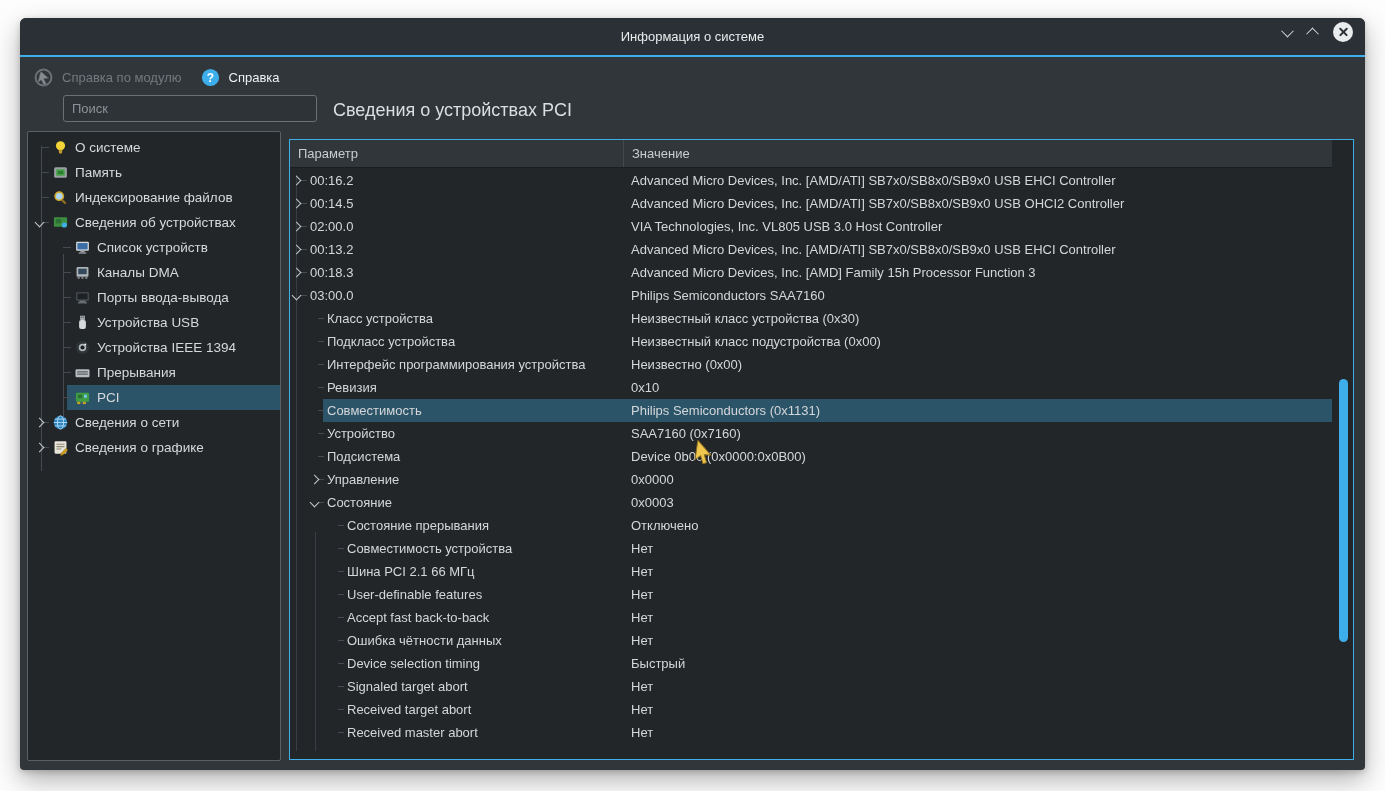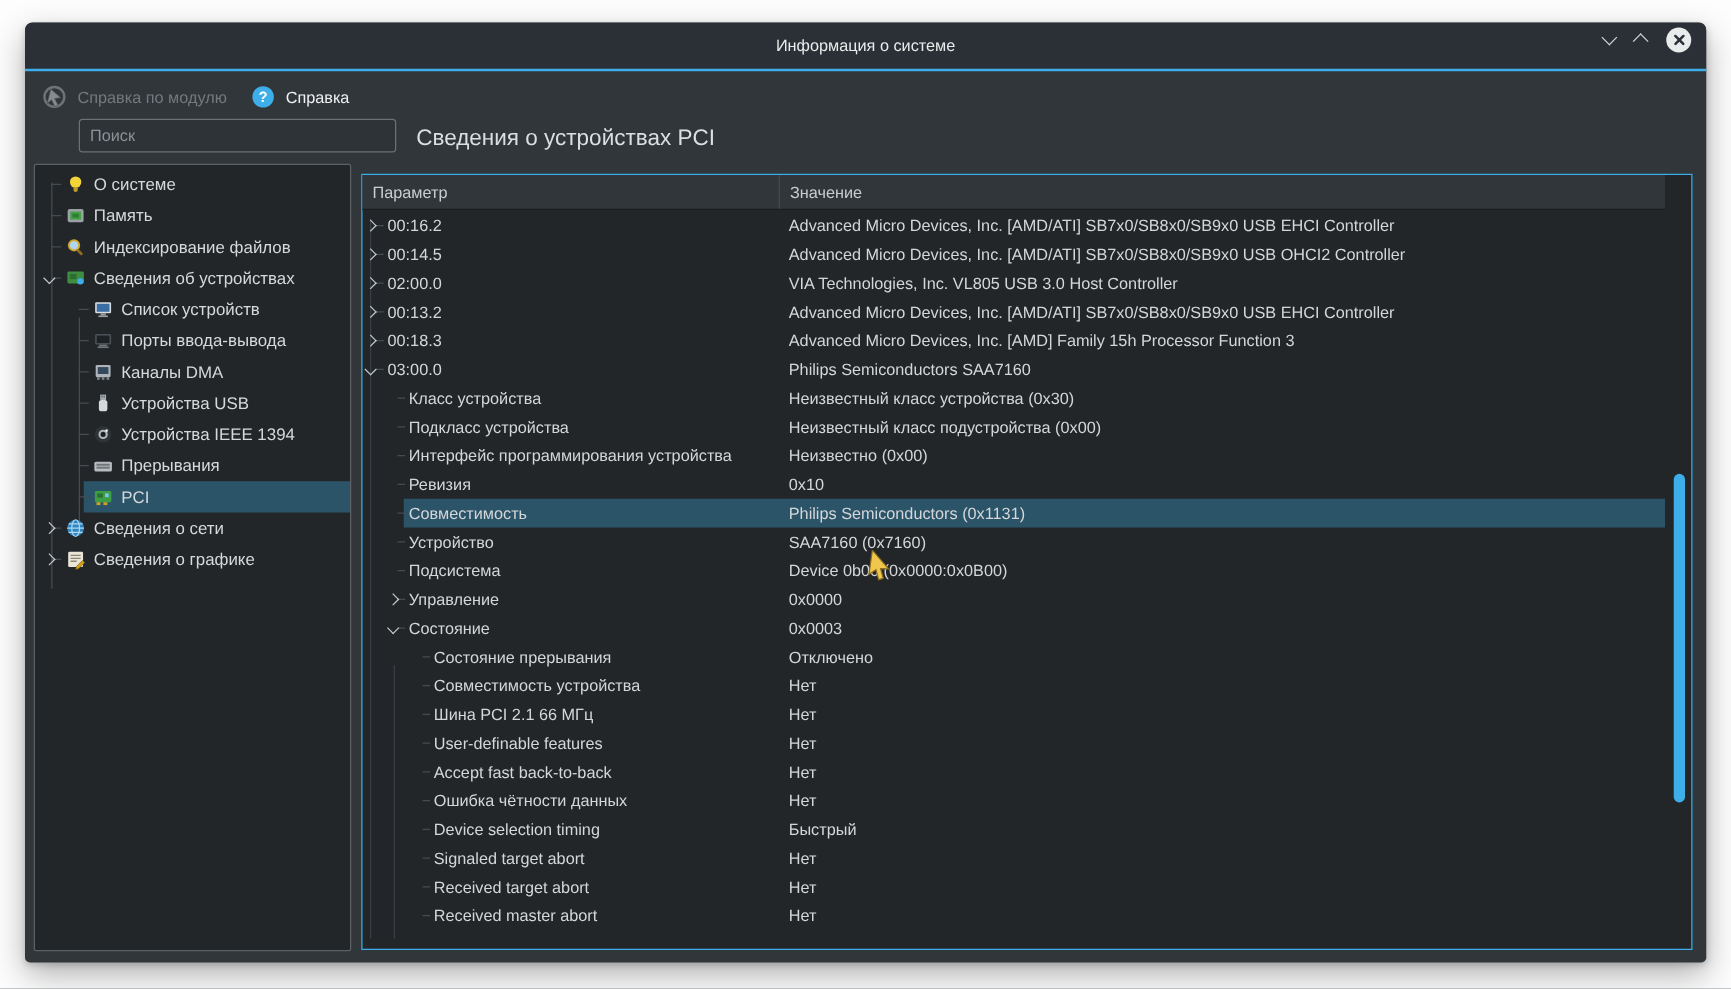--- a/index.html
+++ b/index.html
@@ -209,37 +209,37 @@
               <rect x="2" y="2.6" width="12" height="8.4" rx="1" fill="#d8dcdf"></rect>
               <rect x="3.2" y="3.8" width="9.6" height="6" fill="#3a6ea5"></rect>
               <rect x="6" y="11" width="4" height="1.6" fill="#9aa0a4"></rect>
               <rect x="4.4" y="12.6" width="7.2" height="1.2" fill="#9aa0a4"></rect>
             </svg></span>
           <span class="lbl">Список устройств</span>
         </div>
         <div class="side-item lv1">
           <span class="dash"></span>
           <span class="s-icon"><svg viewBox="0 0 16 16">
-              <rect x="2" y="3" width="12" height="8" rx="1" fill="#4a5055"></rect>
-              <rect x="3.2" y="4.2" width="9.6" height="5.6" fill="#1e2225"></rect>
-              <rect x="5" y="11" width="6" height="1.4" fill="#6f7579"></rect>
-              <rect x="3.8" y="12.4" width="8.4" height="1.2" fill="#6f7579"></rect>
-            </svg></span>
-          <span class="lbl">Порты ввода-вывода</span>
-        </div>
-        <div class="side-item lv1">
-          <span class="dash"></span>
-          <span class="s-icon"><svg viewBox="0 0 16 16">
               <rect x="2.4" y="2.8" width="11.2" height="9.2" rx="1" fill="#aeb4b8"></rect>
               <rect x="4" y="4.4" width="8" height="5.2" fill="#34495e"></rect>
               <rect x="3.4" y="12" width="2" height="2" fill="#7d8488"></rect>
               <rect x="7" y="12" width="2" height="2" fill="#7d8488"></rect>
               <rect x="10.6" y="12" width="2" height="2" fill="#7d8488"></rect>
             </svg></span>
           <span class="lbl">Каналы DMA</span>
+        </div>
+        <div class="side-item lv1">
+          <span class="dash"></span>
+          <span class="s-icon"><svg viewBox="0 0 16 16">
+              <rect x="2" y="3" width="12" height="8" rx="1" fill="#4a5055"></rect>
+              <rect x="3.2" y="4.2" width="9.6" height="5.6" fill="#1e2225"></rect>
+              <rect x="5" y="11" width="6" height="1.4" fill="#6f7579"></rect>
+              <rect x="3.8" y="12.4" width="8.4" height="1.2" fill="#6f7579"></rect>
+            </svg></span>
+          <span class="lbl">Порты ввода-вывода</span>
         </div>
         <div class="side-item lv1">
           <span class="dash"></span>
           <span class="s-icon"><svg viewBox="0 0 16 16">
               <rect x="5.8" y="1.6" width="4.4" height="4" fill="#aab0b4"></rect>
               <rect x="6.7" y="2.4" width="1" height="1.4" fill="#5b6165"></rect>
               <rect x="8.3" y="2.4" width="1" height="1.4" fill="#5b6165"></rect>
               <rect x="4.8" y="5.6" width="6.4" height="8.6" rx="2" fill="#d5d9dc"></rect>
             </svg></span>
           <span class="lbl">Устройства USB</span>

